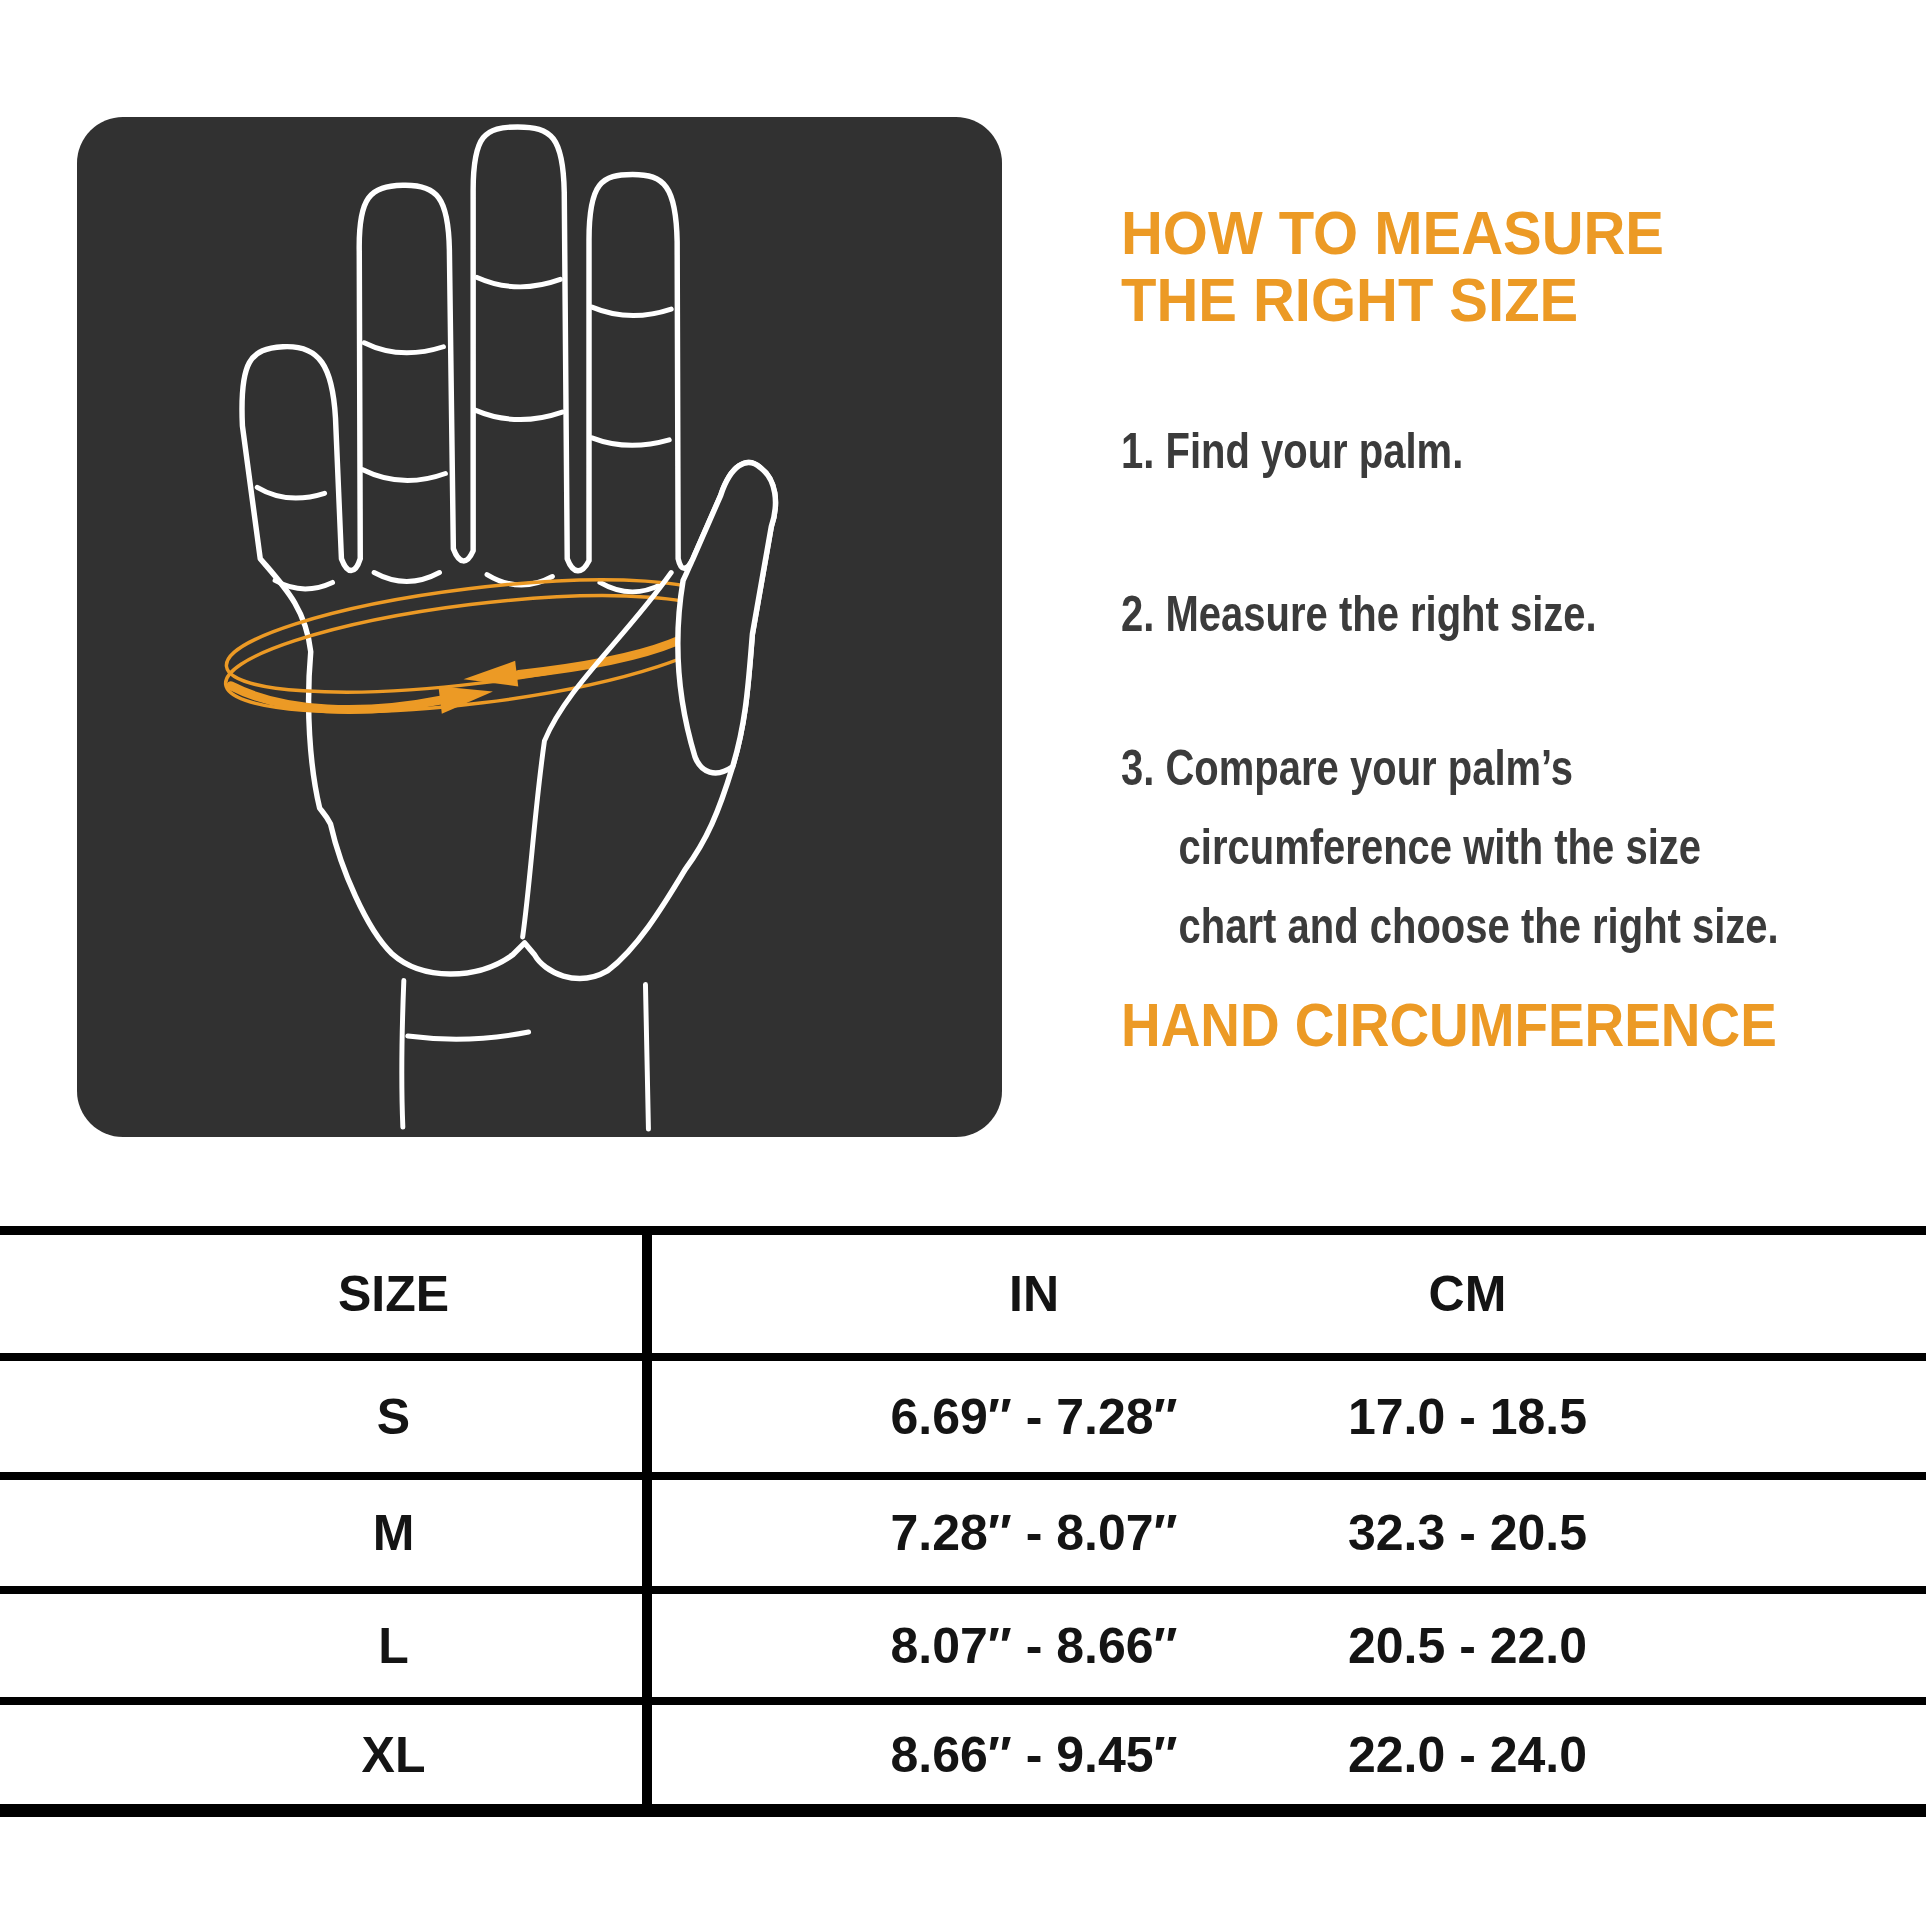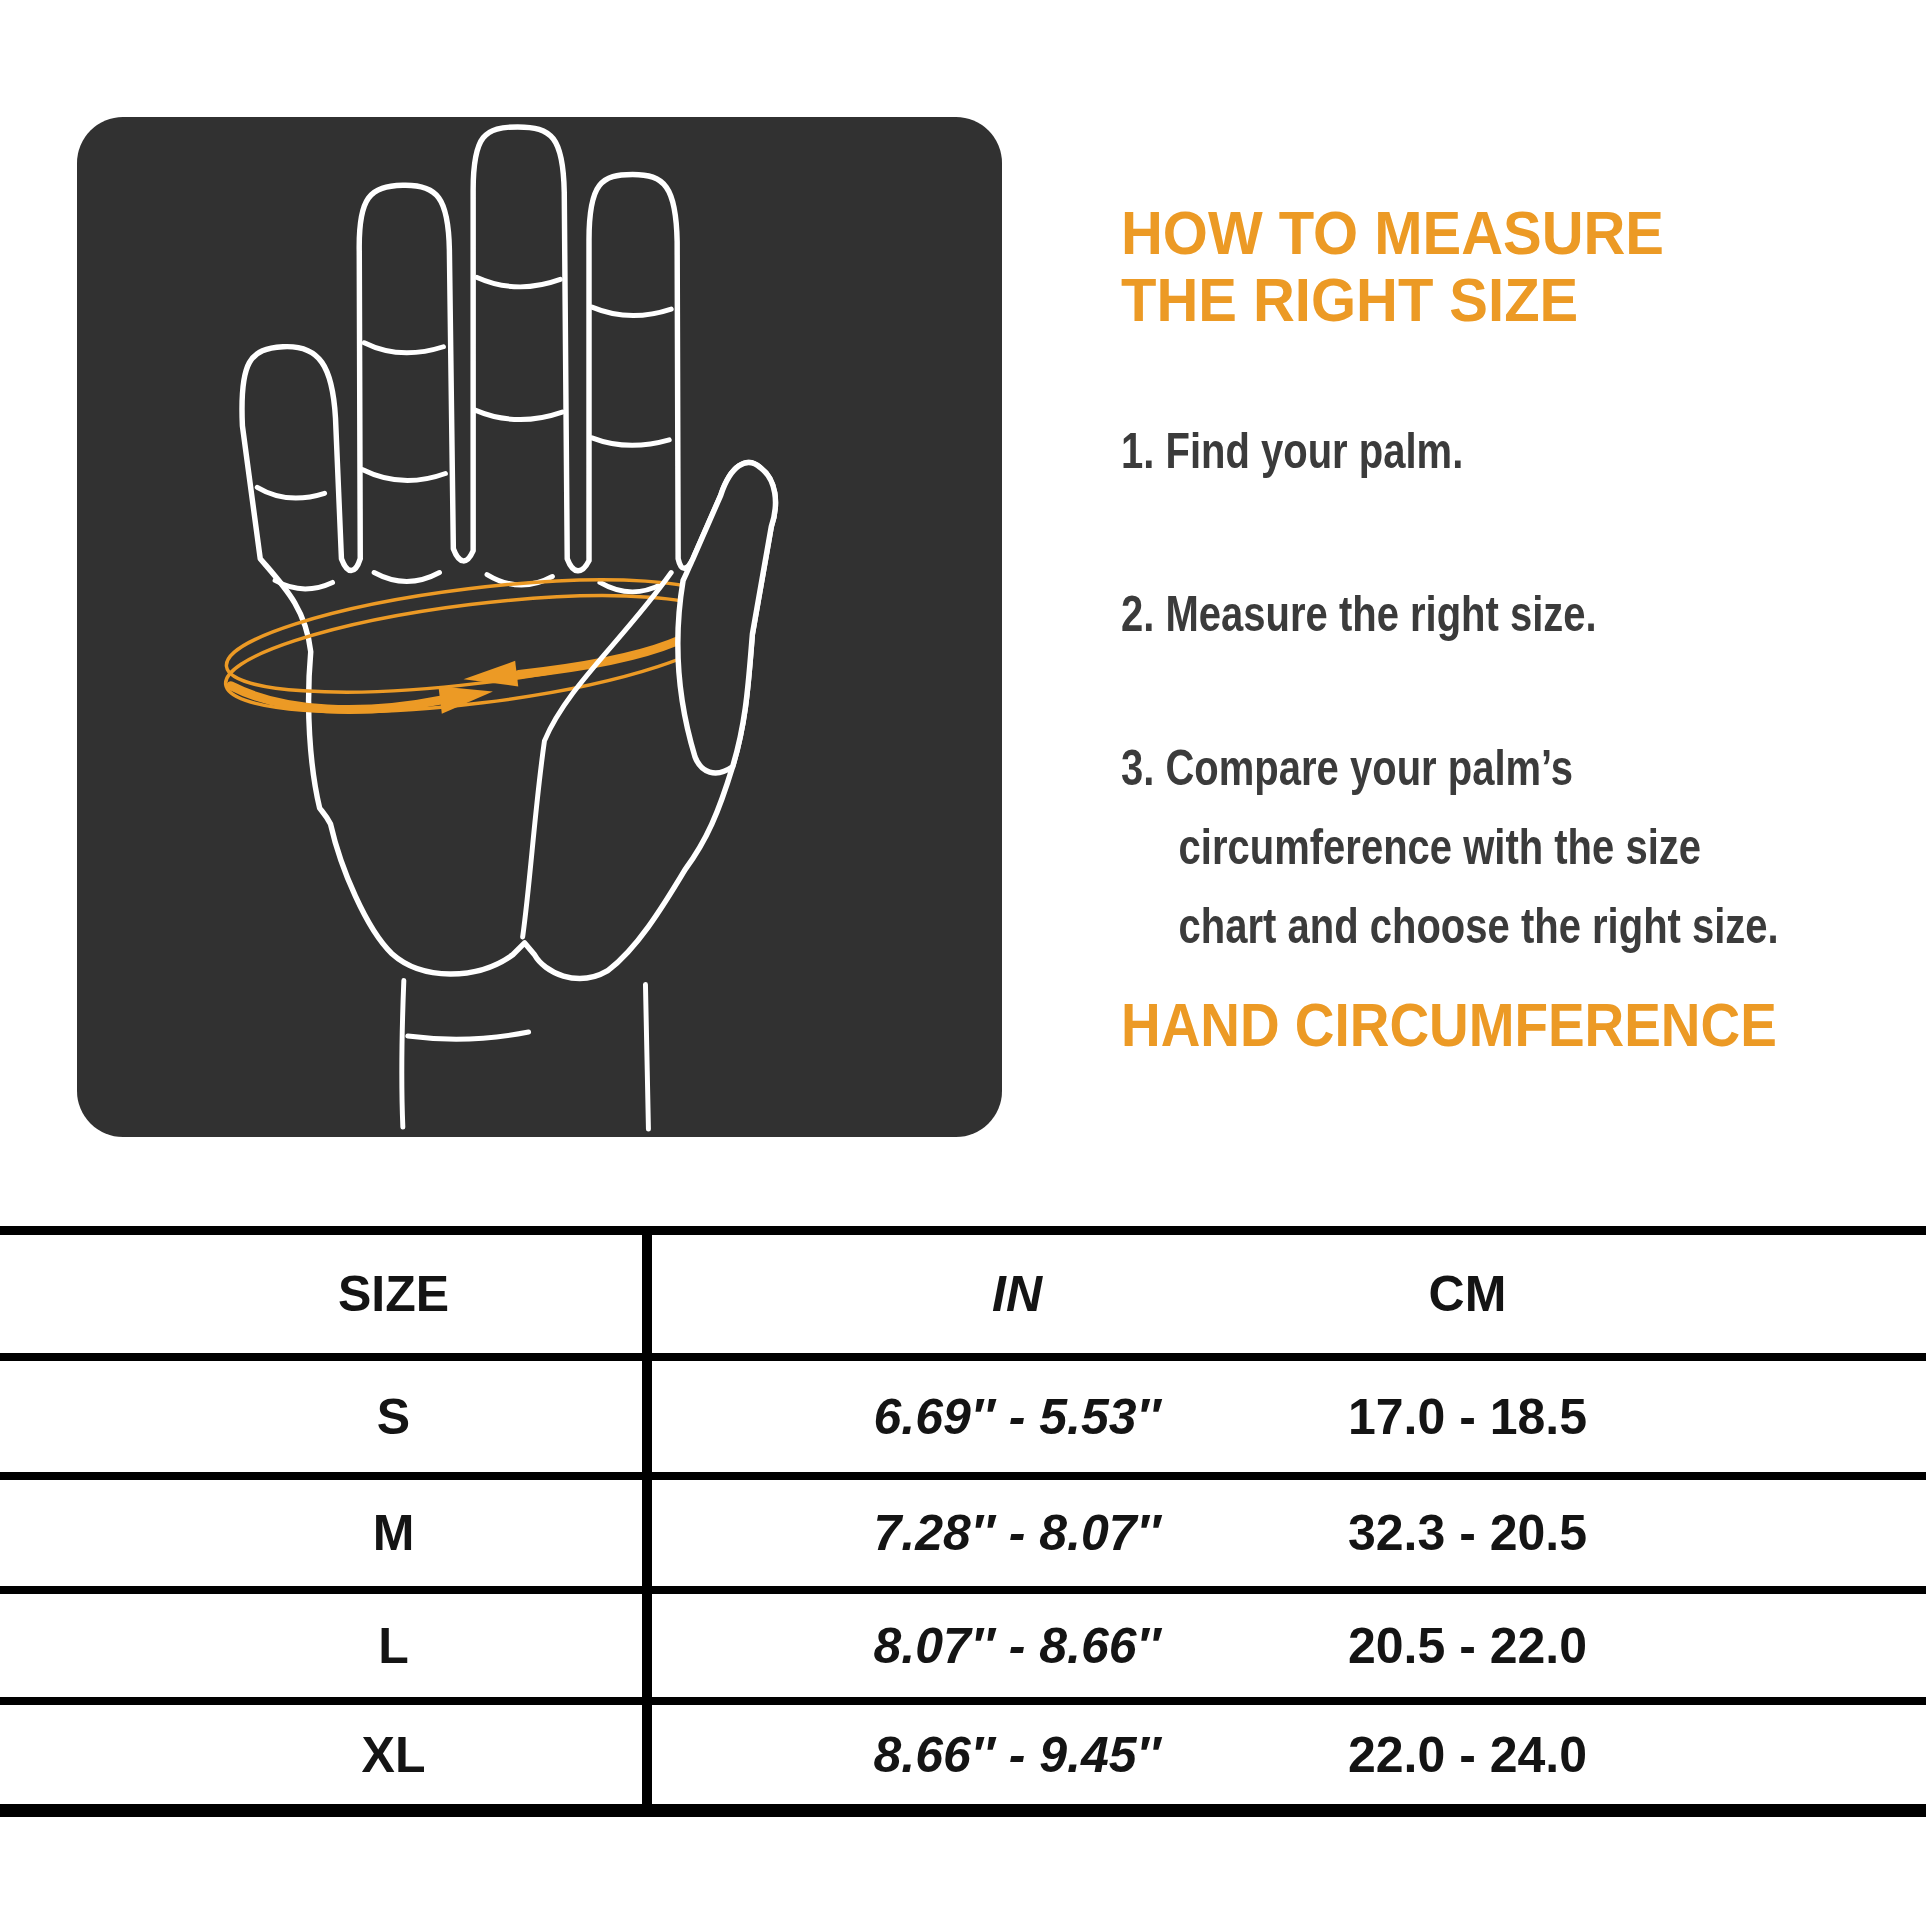--- a/index.html
+++ b/index.html
@@ -40,21 +40,21 @@
   .trow.first{border-top-width:9px;}
   .vdivider{
     position:absolute;left:642px;top:0;bottom:0;width:10px;background:#000;z-index:2;
   }
   .cell{
     position:absolute;top:0;height:100%;
     display:flex;align-items:center;justify-content:center;
     font-size:50px;font-weight:bold;color:#141414;white-space:nowrap;
   }
   .c-size{left:71px;width:645px;}
-  .c-in{left:641px;width:752px;font-style:italic;}
+  .c-in{left:658px;width:752px;}
   .c-cm{left:1243px;width:449px;}
 </style>
 </head>
 <body>
 
 <div class="page">
 
   <div class="hand-panel">
     <svg viewBox="0 0 934 1030">
 
@@ -160,21 +160,21 @@
     <div class="vdivider"></div>
 
     <div class="trow first" style="height:118px">
       <span class="cell c-size">SIZE</span>
       <span class="cell c-in">IN</span>
       <span class="cell c-cm">CM</span>
     </div>
 
     <div class="trow" style="height:111px">
       <span class="cell c-size">S</span>
-      <span class="cell c-in">6.69″ - 5.53″</span>
+      <span class="cell c-in">6.69″ - 7.28″</span>
       <span class="cell c-cm">17.0 - 18.5</span>
     </div>
 
     <div class="trow" style="height:106px">
       <span class="cell c-size">M</span>
       <span class="cell c-in">7.28″ - 8.07″</span>
       <span class="cell c-cm">32.3 - 20.5</span>
     </div>
 
     <div class="trow" style="height:103px">

